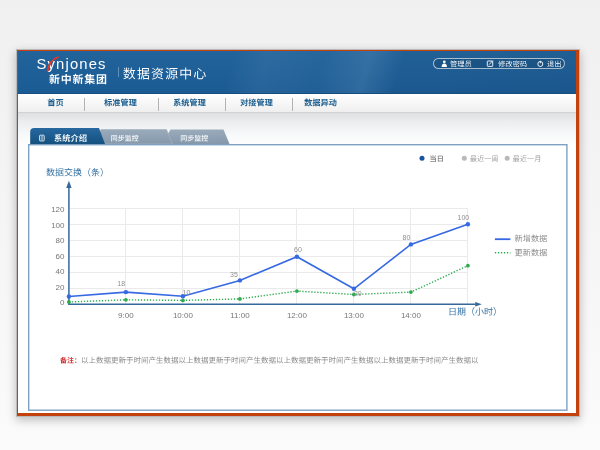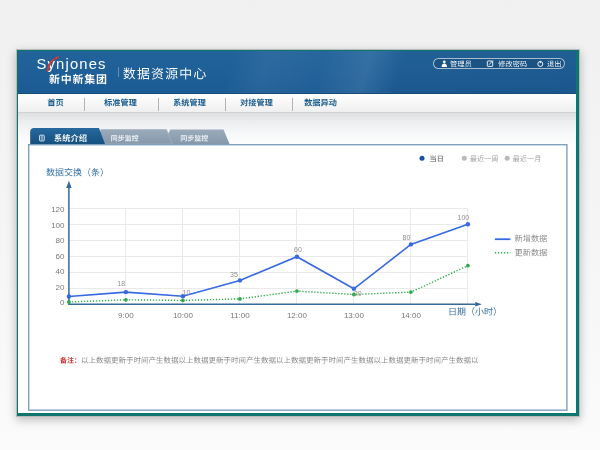--- a/index.html
+++ b/index.html
@@ -1,17 +1,17 @@
 <!DOCTYPE html>
 <html><head><meta charset="utf-8"><title>数据资源中心</title>
 <style>
 * { margin:0; padding:0; box-sizing:border-box; }
 html,body { width:600px; height:450px; overflow:hidden; }
 body { font-family:"Liberation Sans", sans-serif; background:linear-gradient(180deg,#f0f0f0 0%,#f6f6f6 60%,#fbfbfb 100%); position:relative; }
-.window { position:absolute; left:16px; top:49px; width:563.5px; height:367.5px; background:#0f766e; border:1px solid #b9b9b9; box-shadow:0 3px 9px rgba(0,0,0,0.25); }
+.window { position:absolute; left:16px; top:49px; width:563.5px; height:367.5px; background:#c2410c; border:1px solid #b9b9b9; box-shadow:0 3px 9px rgba(0,0,0,0.25); }
 .hd { position:absolute; left:1px; top:1px; width:558px; height:43px; background:linear-gradient(180deg,#22639a 0%,#1f5f98 55%,#1b5b94 100%); border-bottom:1px solid #174e7d; }
 .hd .streak { position:absolute; inset:0; background:linear-gradient(105deg, rgba(255,255,255,0) 38%, rgba(255,255,255,0.05) 44%, rgba(255,255,255,0.02) 54%, rgba(255,255,255,0.09) 62%, rgba(0,0,0,0.03) 68%, rgba(0,0,0,0.05) 100%); }
 .logo { position:absolute; left:19.5px; top:7.6px; color:#fff; font-weight:normal; font-size:14.8px; letter-spacing:1.15px; line-height:13px; }
 .sep { position:absolute; left:100.5px; top:17px; width:1px; height:10px; background:rgba(255,255,255,0.3); }
 .pill { position:absolute; left:415.5px; top:8.3px; width:132px; height:11px; border:1px solid rgba(255,255,255,0.62); border-radius:6px; background:rgba(9,48,80,0.22); }
 .nav { position:absolute; left:1px; top:44px; width:558px; height:19px; background:linear-gradient(180deg,#ffffff,#efefef); border-bottom:1px solid #d2d2d2; }
 .nav i { position:absolute; top:3.5px; width:1px; height:13px; background:#b3b3b3; }
 .strip { position:absolute; left:1px; top:63px; width:558px; height:31px; background:linear-gradient(180deg,#dedfe1 0%, #ebedee 28%, #f7f8f9 68%, #fdfdfd 100%); }
 .lower { position:absolute; left:1px; top:94px; width:558px; height:269px; background:#fff; }
 .tabs { position:absolute; left:11px; top:77px; }

